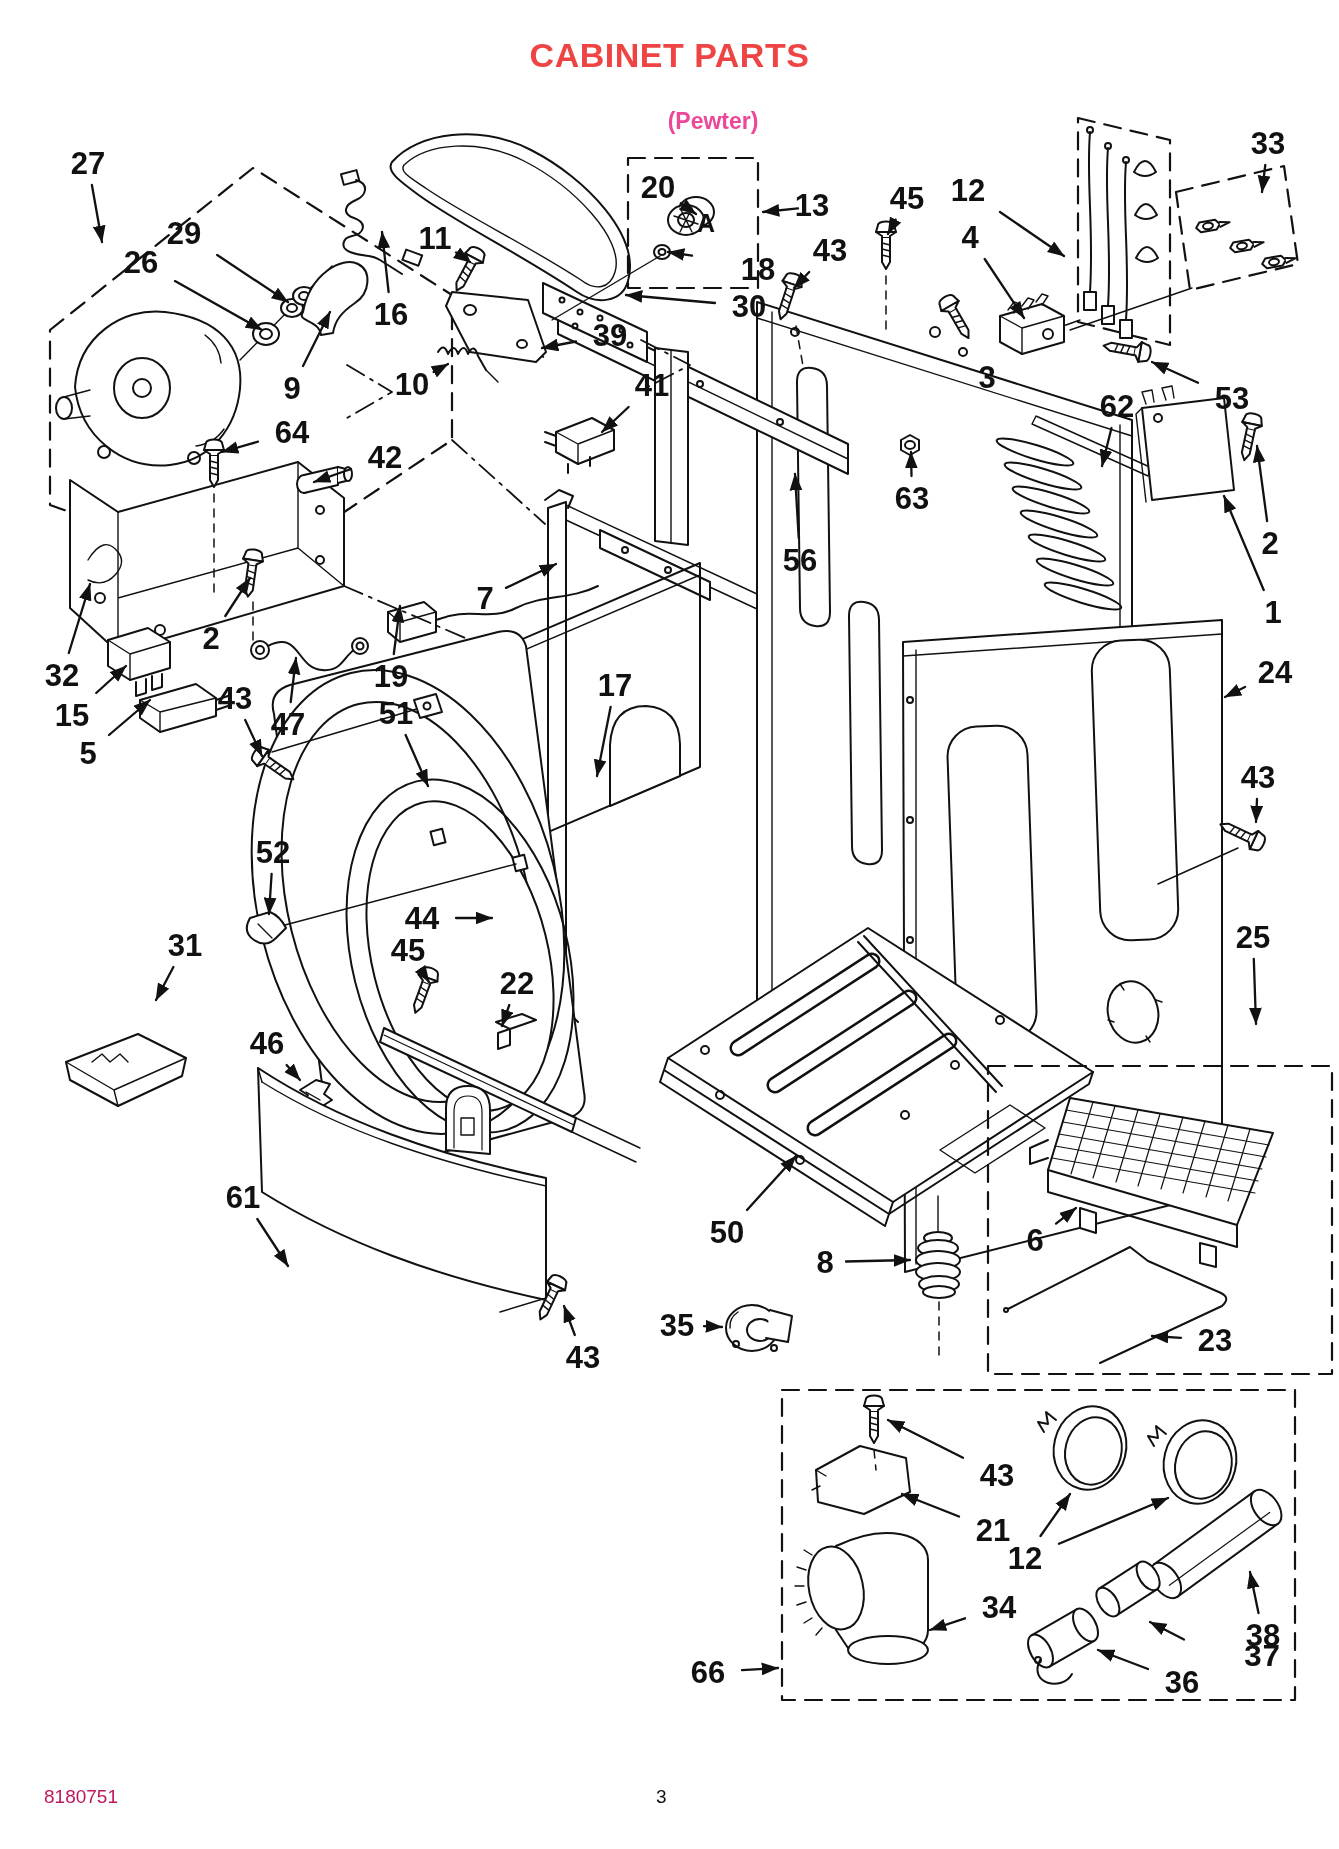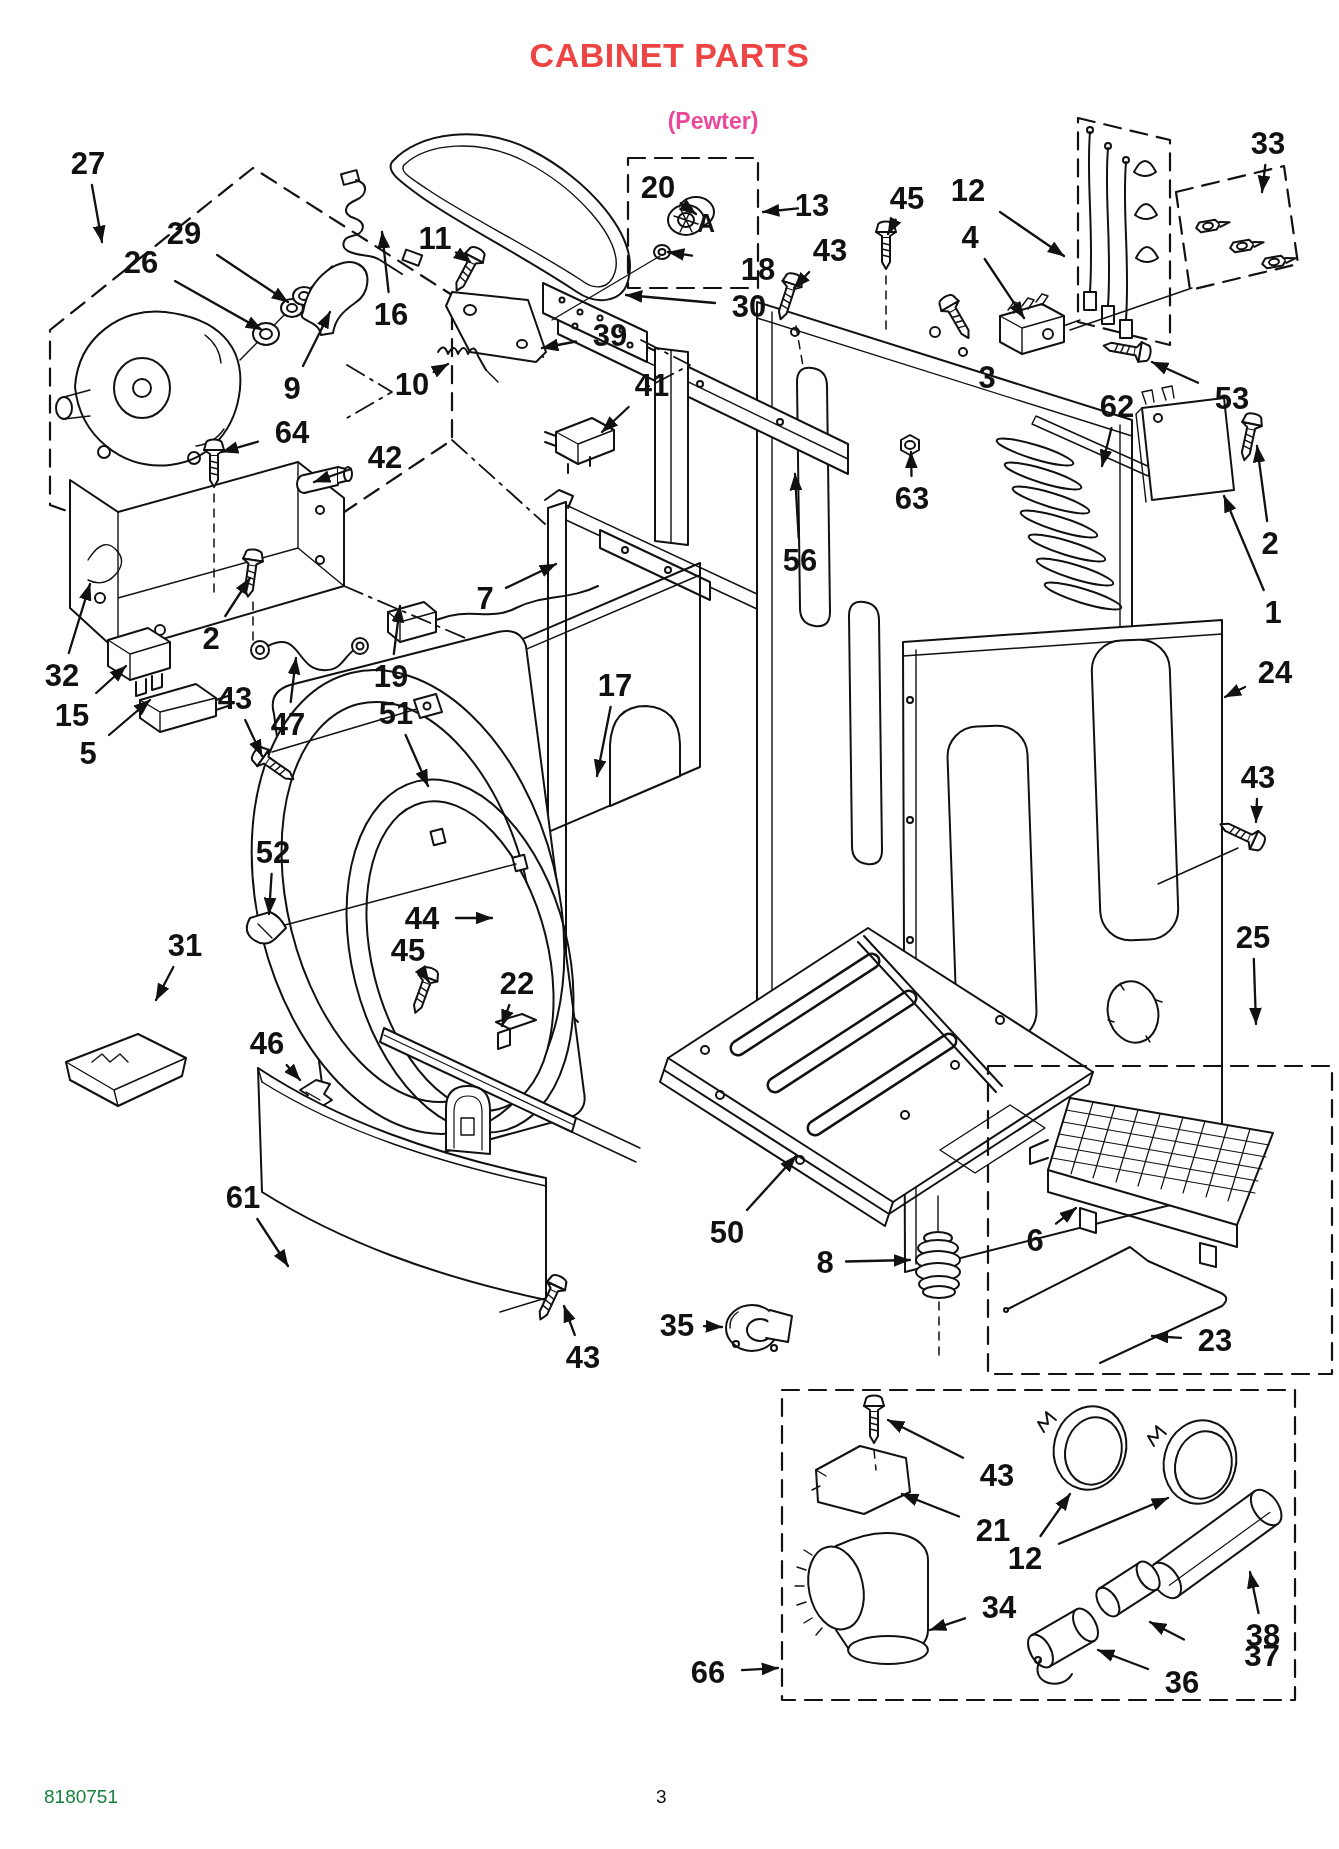--- a/index.html
+++ b/index.html
@@ -6,21 +6,21 @@
   .page {
     position:relative; width:1339px; height:1849px; margin:0 auto;
     background:#ffffff; font-family:"Liberation Sans", sans-serif; overflow:hidden;
   }
   .title    { position:absolute; top:36px;  left:0; width:100%; text-align:center;
               font-weight:bold; font-size:34px; letter-spacing:.5px; color:#ef4444; }
   .subtitle { position:absolute; top:78px;  left:0; width:100%; text-align:center;
               font-weight:bold; font-size:24px; color:#111; }
   .pewter   { position:absolute; top:108px; left:713px; transform:translateX(-50%);
               font-weight:bold; font-size:23px; color:#ec4899; }
-  .docnum   { position:absolute; left:44px;  top:1786px; font-size:19px; color:#15803d; }
+  .docnum   { position:absolute; left:44px;  top:1786px; font-size:19px; color:#be185d; }
   .pagenum  { position:absolute; left:656px; top:1786px; font-size:19px; color:#111; }
   #art { position:absolute; left:0; top:0; }
   #art path, #art polygon, #art polyline, #art rect, #art ellipse, #art circle, #art line {
     stroke:#111; stroke-width:2; fill:none; stroke-linecap:round; stroke-linejoin:round; }
   #art .f      { fill:#ffffff; }
   #art .dash   { stroke-dasharray:17 10; stroke-width:2.2; }
   #art .dash2  { stroke-dasharray:8 7;  stroke-width:1.5; }
   #art .dashdot{ stroke-dasharray:20 7 3 7; stroke-width:1.8; }
   #art .thin   { stroke-width:1.4; }
   #art .gridl  { stroke-width:1.2; }

